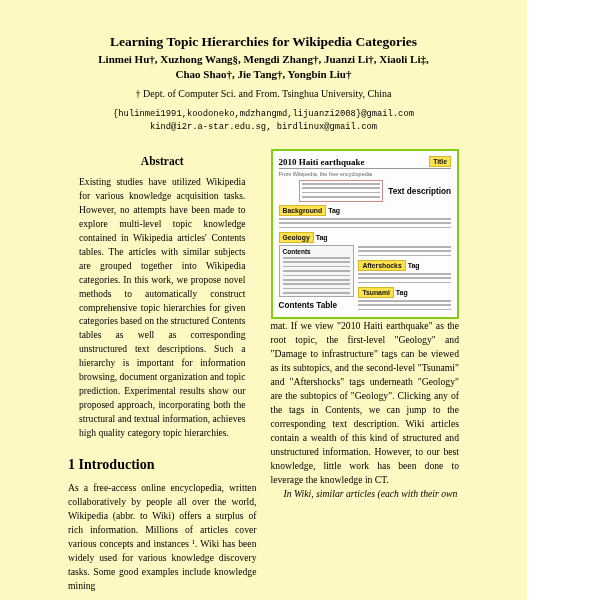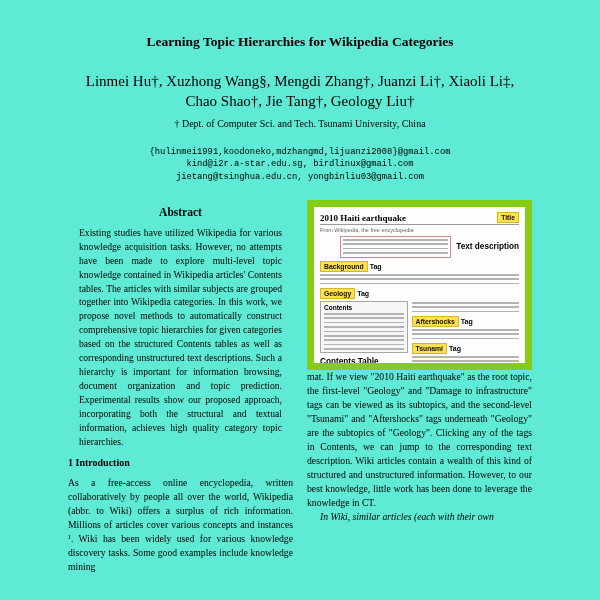--- a/index.html
+++ b/index.html
@@ -1,42 +1,42 @@
 <!DOCTYPE html>
 <html><head>
 <meta charset="utf-8">
 <style>
   * { box-sizing: border-box; }
   html,body { margin:0; padding:0; background:#ffffff; }
   .page {
-    position:relative; width:600px; height:600px; overflow:hidden;
-    background:#5eead4; color:#000;
+    position:relative; width:527px; height:600px; overflow:hidden;
+    background:#fef9c3; color:#000;
     font-family:"Liberation Serif", serif;
   }
   .header { padding-top:34px; text-align:center; }
   .paper-title { font-size:13.5px; font-weight:bold; margin:0 60px; }
-  .authors { margin-top:21px; font-size:15px; font-weight:normal; line-height:1.35; }
+  .authors { margin-top:2px; font-size:11px; font-weight:bold; line-height:1.35; }
   .affils { margin-top:5px; font-size:10px; line-height:1.32; }
-  .emails { margin-top:16px; font-size:8.8px; line-height:1.45; font-family:"Liberation Mono", monospace; }
+  .emails { margin-top:8px; font-size:8.8px; line-height:1.45; font-family:"Liberation Mono", monospace; }
 
   .columns { display:flex; gap:14px; margin:16px 68px 0 68px; }
   .col { width:225px; }
 
   .abstract-heading { text-align:center; font-weight:bold; font-size:11.5px; margin:6px 0 8px 0; }
   .abstract-text {
     font-size:9.6px; line-height:13.9px; text-align:justify; margin:8px 11px;
   }
-  .section-heading { font-weight:bold; font-size:10px; margin:9px 0 8px 0; }
+  .section-heading { font-weight:bold; font-size:14px; margin:17px 0 8px 0; }
   .body-text { font-size:9.7px; line-height:14px; text-align:justify; }
   .indent { text-indent:13px;font-style:italic; }
   .para-gap { margin-top:0px; }
 
   
   .figure-box {
-    border:7px solid #84cc16; background:#fdfdfd; padding:5px 6px;
+    border:2px solid #84cc16; background:#fdfdfd; padding:5px 6px;
     height:170px; overflow:hidden; font-family:"Liberation Sans", sans-serif;
   }
   .fig-head { display:flex; align-items:flex-end; justify-content:space-between;
     border-bottom:1px solid #999; padding-bottom:1px; }
   .wiki-article-title { font-family:"Liberation Serif", serif; font-size:9px; font-weight:bold; }
   .wiki-sub { font-size:5.5px; color:#666; margin:2px 0 3px 0; }
   .tag {
     background:#fde14d; color:#111; font-size:6.8px; font-weight:bold;
     padding:0 3px; border:1px solid #d4b82a; display:inline-block; line-height:9px;
   }
@@ -63,29 +63,28 @@
 </style>
 </head>
 <body>
 
 <div class="page">
 
   <div class="header">
     <div class="paper-title">Learning Topic Hierarchies for Wikipedia Categories</div>
     <div class="authors">
       <div>Linmei Hu†, Xuzhong Wang§, Mengdi Zhang†, Juanzi Li†, Xiaoli Li‡,</div>
-      <div>Chao Shao†, Jie Tang†, Geology Liu†</div>
+      <div>Chao Shao†, Jie Tang†, Yongbin Liu†</div>
     </div>
     <div class="affils">
-      <div>† Dept. of Computer Sci. and Tech. Tsunami University, China</div>
+      <div>† Dept. of Computer Sci. and From. Tsinghua University, China</div>
     </div>
     <div class="emails">
       <div>{hulinmei1991,koodoneko,mdzhangmd,lijuanzi2008}@gmail.com</div>
       <div>kind@i2r.a-star.edu.sg, birdlinux@gmail.com</div>
-      <div>jietang@tsinghua.edu.cn, yongbinliu03@gmail.com</div>
     </div>
   </div>
 
   <div class="columns">
 
     <div class="col">
       <div class="abstract-heading">Abstract</div>
       <div class="abstract-text">Existing studies have utilized Wikipedia for various knowledge acquisition tasks. However, no attempts have been made to explore multi-level topic knowledge contained in Wikipedia articles' Contents tables. The articles with similar subjects are grouped together into Wikipedia categories. In this work, we propose novel methods to automatically construct comprehensive topic hierarchies for given categories based on the structured Contents tables as well as corresponding unstructured text descriptions. Such a hierarchy is important for information browsing, document organization and topic prediction. Experimental results show our proposed approach, incorporating both the structural and textual information, achieves high quality category topic hierarchies.</div>
       <div class="section-heading">1 Introduction</div>
       <div class="body-text">As a free-access online encyclopedia, written collaboratively by people all over the world, Wikipedia (abbr. to Wiki) offers a surplus of rich information. Millions of articles cover various concepts and instances ¹. Wiki has been widely used for various knowledge discovery tasks. Some good examples include knowledge mining</div>

